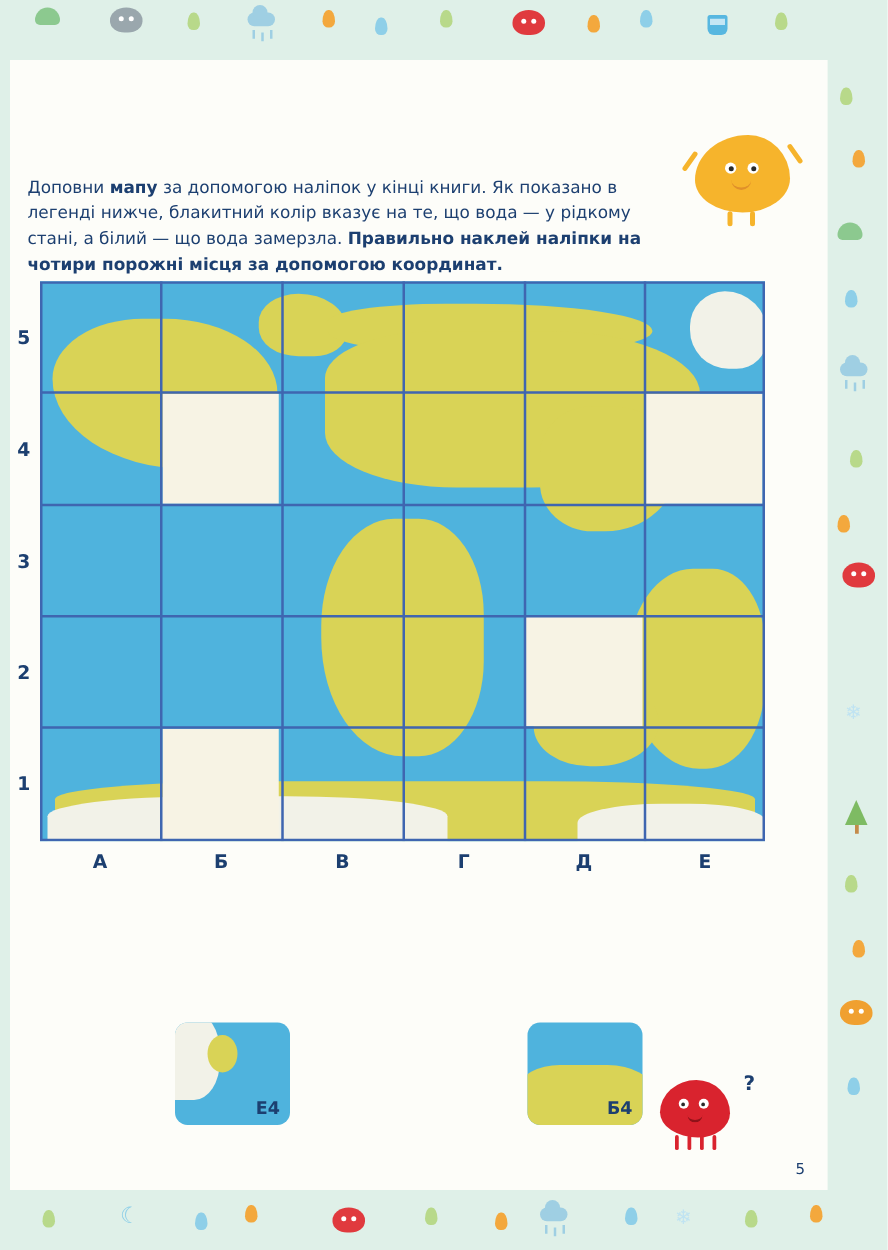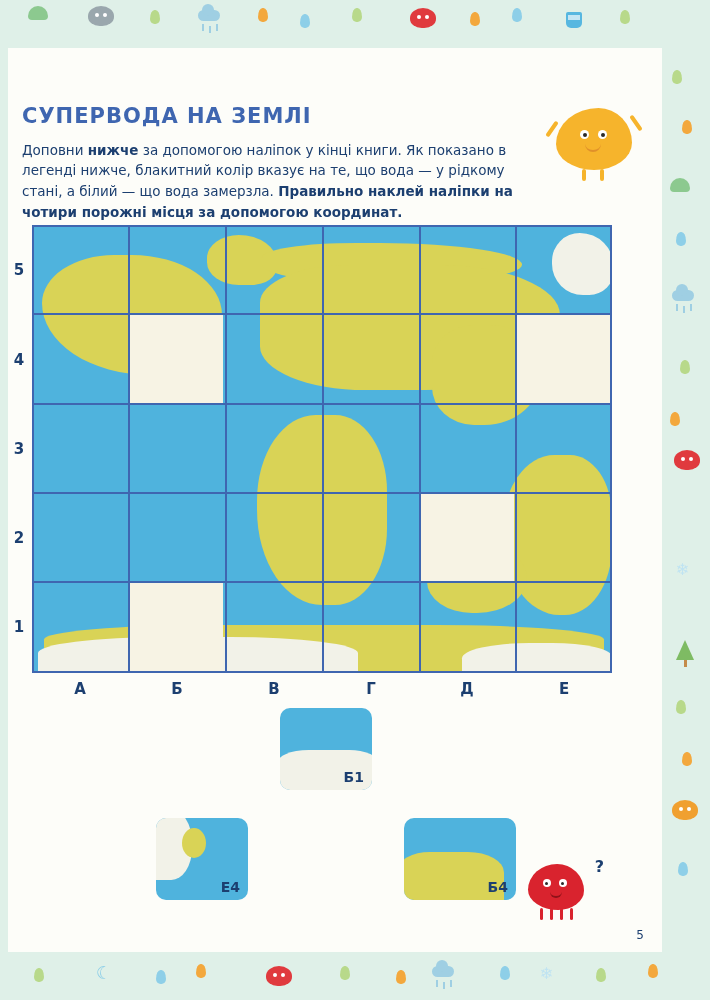--- a/index.html
+++ b/index.html
@@ -450,23 +450,22 @@
       <div class="eye l"></div>
         <div class="eye r"></div>
     </div>
     <div class="drop b" style="left:16px; top:862px;"></div>
   </div>
 
   <div class="border-left-strip"></div>
 
   <div class="content">
 
-    <h1 class="title">СУПЕРВОДА НА ЗЕМЛІ</h1>
-
-    <p class="intro"><span>Доповни </span><b>нижче</b><span> за допомогою наліпок у кінці книги. Як показано в легенді нижче, блакитний колір вказує на те, що вода — у рідкому стані, а білий —  що вода замерзла. </span><b>Правильно наклей наліпки на чотири порожні місця за допомогою координат.</b></p>
+
+    <p class="intro"><span>Доповни </span><b>мапу</b><span> за допомогою наліпок у кінці книги. Як показано в легенді нижче, блакитний колір вказує на те, що вода — у рідкому стані, а білий —  що вода замерзла. </span><b>Правильно наклей наліпки на чотири порожні місця за допомогою координат.</b></p>
 
     <div class="mascot">
       <div class="mascot-arm" style="left:-6px; top:12px; transform:rotate(35deg);"></div>
       <div class="mascot-arm" style="right:-6px; top:6px; transform:rotate(-35deg);"></div>
       <div class="mascot-body"></div>
       <div class="mascot-eye l"></div>
       <div class="mascot-eye r"></div>
       <div class="mascot-mouth"></div>
       <div class="mascot-leg" style="left:26px;"></div>
       <div class="mascot-leg" style="left:44px;"></div>
@@ -516,33 +515,29 @@
 
       <div class="col-label" style="left:0px;">А</div>
       <div class="col-label" style="left:97px;">Б</div>
       <div class="col-label" style="left:194px;">В</div>
       <div class="col-label" style="left:291px;">Г</div>
       <div class="col-label" style="left:387px;">Д</div>
       <div class="col-label" style="left:484px;">Е</div>
     </div>
 
 
-    <div class="sticker" style="left:272px; top:660px;">
-      <div class="s-ice" style="left:-4px; top:42px; width:102px; height:46px; border-radius:32% 28% 0 0;"></div>
-      <div class="sticker-code">Б1</div>
-    </div>
-
-
-    <div class="sticker" style="left:148px; top:770px;">
+
+
+    <div class="sticker" style="left:132px; top:770px;">
       <div class="s-ice" style="left:-10px; top:-8px; width:46px; height:70px; border-radius:0 45% 45% 0;"></div>
       <div class="s-land" style="left:26px; top:10px; width:24px; height:30px; border-radius:50%;"></div>
       <div class="sticker-code">Е4</div>
     </div>
 
-    <div class="sticker" style="left:396px; top:770px;padding-left:20px;">
+    <div class="sticker" style="left:414px; top:770px;">
       <div class="s-land" style="left:-6px; top:34px; width:106px; height:60px; border-radius:30% 34% 0 0;"></div>
       <div class="sticker-code">Б4</div>
     </div>
 
     <div class="bean">
       <div class="bean-body"></div>
       <div class="bean-eye l"></div>
       <div class="bean-eye r"></div>
       <div class="bean-mouth"></div>
       <div class="bean-leg" style="left:12px;"></div>

